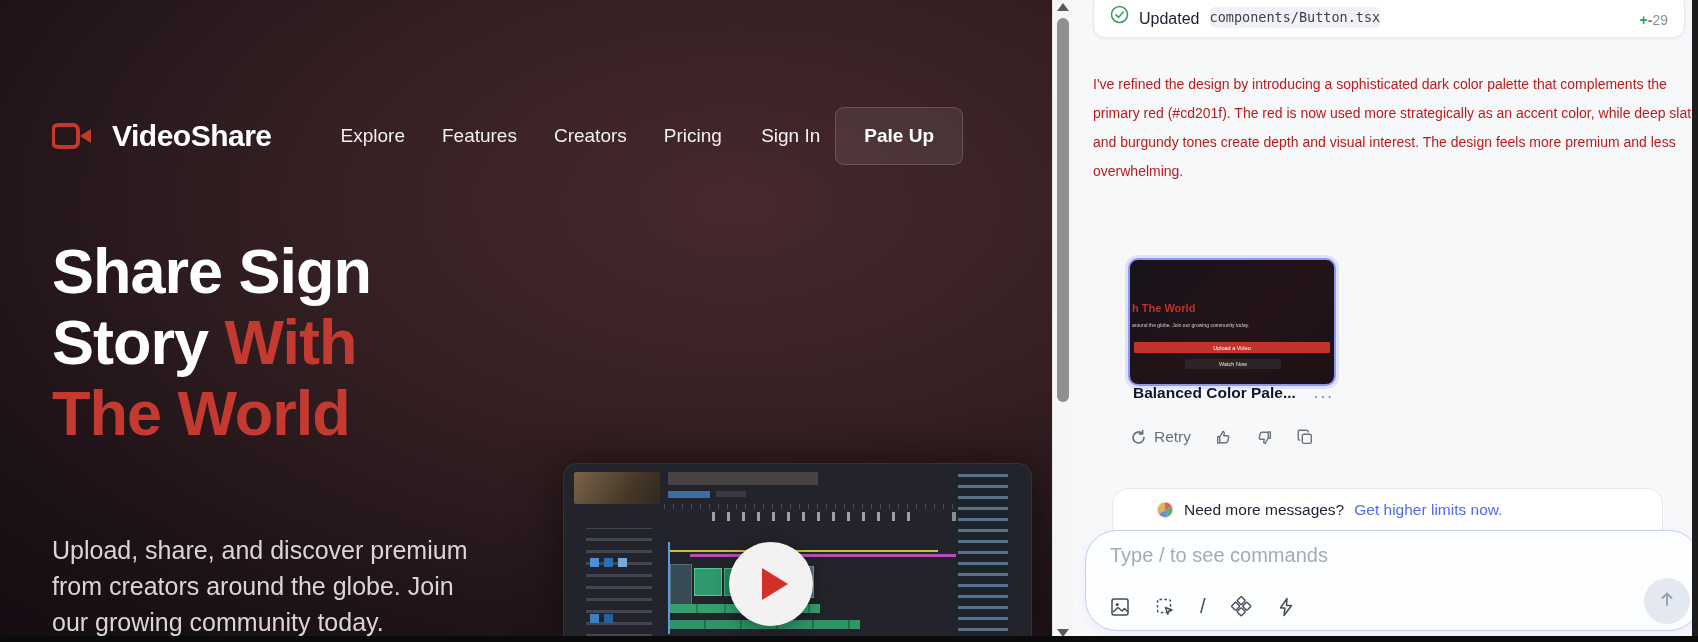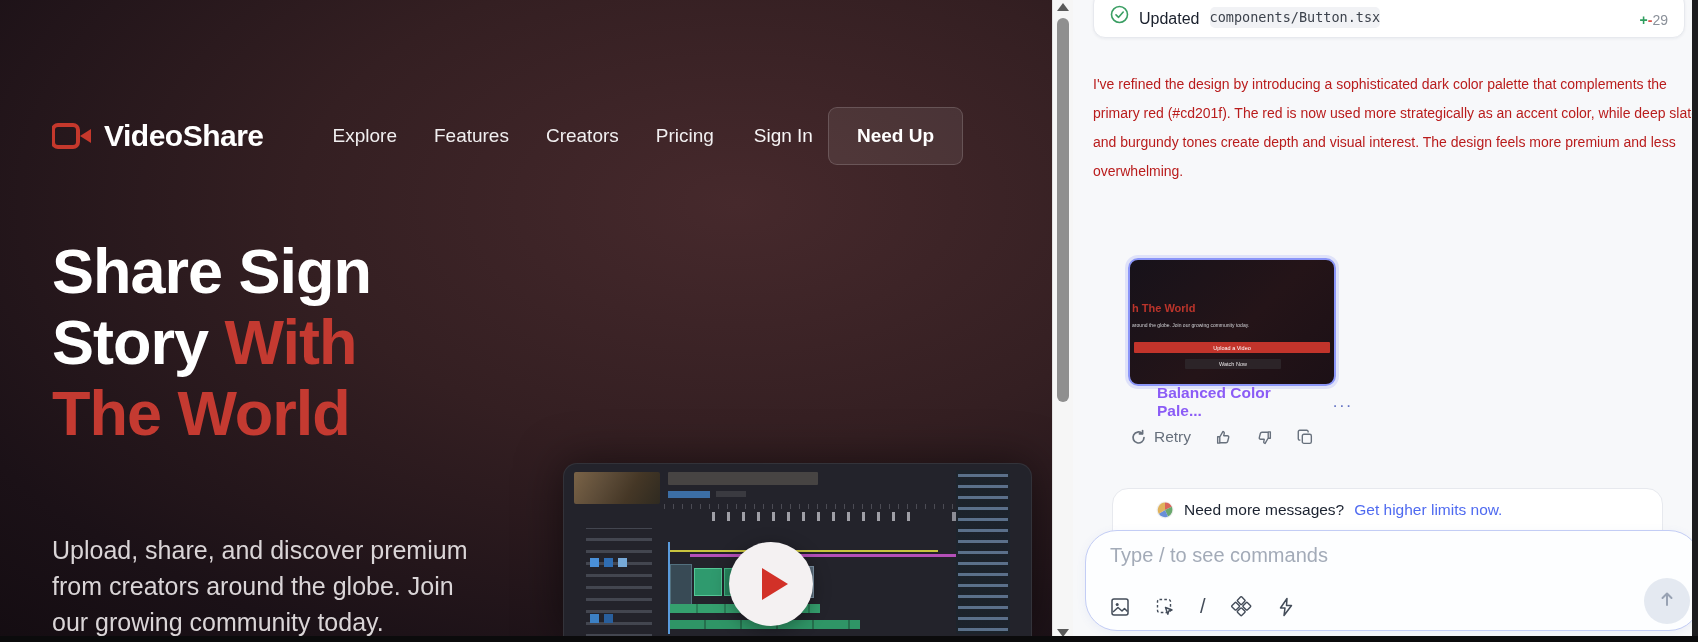--- a/index.html
+++ b/index.html
@@ -4,21 +4,21 @@
 <style>
   html,body{margin:0;padding:0;}
   body{width:1698px;height:642px;position:relative;overflow:hidden;background:#0a0a0a;
        font-family:"Liberation Sans", sans-serif;}
   .stage{position:absolute;inset:0;}
 
   
   .preview{position:absolute;left:0;top:0;width:1052px;height:636px;overflow:hidden;
     background:radial-gradient(1150px 640px at 70% 32%, #46292c 0%, #341f22 38%, #1b1117 76%, #120b10 100%);}
   .site-header{position:absolute;left:52px;right:89px;top:103px;height:66px;display:flex;align-items:center;}
-  .logo{display:flex;align-items:center;gap:12px;cursor:pointer;}
+  .logo{display:flex;align-items:center;gap:20px;cursor:pointer;}
   .logo svg{display:block;}
   .logo-text{color:#fff;font-size:30px;font-weight:800;letter-spacing:-.5px;}
   .nav{display:flex;gap:37px;margin-left:69px;}
   .nav a{color:#f1eff0;font-size:19px;text-decoration:none;}
   .spacer{flex:1;}
   .signin{color:#f7f5f6;font-size:19px;margin-right:15px;cursor:pointer;}
   .signup{background:rgba(255,255,255,.08);border:1px solid rgba(255,255,255,.16);color:#fff;
     font-size:19px;font-weight:700;padding:17px 28px;border-radius:9px;cursor:pointer;
     font-family:"Liberation Sans", sans-serif;}
   .hero{position:absolute;left:52px;top:236px;width:460px;color:#fff;font-size:63px;font-weight:800;
@@ -97,21 +97,21 @@
     border:2px solid #8b96f8;box-shadow:0 0 0 3px rgba(139,150,248,.22);overflow:hidden;cursor:pointer;
     background:linear-gradient(135deg,#17121a 0%,#241418 55%,#1c1016 100%);}
   .thumb-card *{position:absolute;}
   .tc-head{left:2px;top:42px;font-size:11px;font-weight:800;color:#bb342b;white-space:nowrap;}
   .tc-sub{left:2px;top:62px;width:200px;font-size:5px;color:#cfd0d4;white-space:nowrap;}
   .tc-btn1{left:4px;top:82px;width:196px;height:11px;background:#c2342b;border-radius:1px;
     display:flex;align-items:center;justify-content:center;font-size:5.5px;color:#fff;}
   .tc-btn2{left:55px;top:99px;width:96px;height:10px;background:#2c2428;border-radius:1px;
     display:flex;align-items:center;justify-content:center;font-size:5.5px;color:#e8e6e7;}
   .thumb-caption-row{position:absolute;left:60px;top:384px;width:220px;display:flex;align-items:center;}
-  .thumb-caption{font-size:15.5px;font-weight:700;color:#8b5cf6;margin-left:24px;}
+  .thumb-caption{font-size:15.5px;font-weight:700;color:#0f172a;}
   .more-dots{margin-left:18px;color:#6574c4;font-size:17px;letter-spacing:2px;cursor:pointer;line-height:10px;}
 
   .actions{position:absolute;left:57px;top:428px;display:flex;align-items:center;gap:24px;color:#67707c;}
   .action{display:flex;align-items:center;gap:7px;font-size:15.5px;cursor:pointer;color:#67707c;}
   .action svg{display:block;}
 
   .banner{position:absolute;left:39px;top:488px;width:551px;height:60px;background:#fff;
     border:1px solid #e7e9ee;border-radius:16px;display:flex;align-items:flex-start;
     padding:12px 0 0 43px;box-sizing:border-box;gap:10px;}
   .banner-text{font-size:15.5px;color:#1b2230;}
@@ -149,21 +149,21 @@
         <span class="logo-text">VideoShare</span>
       </div>
       <nav class="nav">
         <a href="#">Explore</a>
         <a href="#">Features</a>
         <a href="#">Creators</a>
         <a href="#">Pricing</a>
       </nav>
       <div class="spacer"></div>
       <span class="signin">Sign In</span>
-      <button class="signup">Need Up</button>
+      <button class="signup">Pale Up</button>
     </header>
 
     <div class="hero">
       <div>Share Sign</div>
       <div><span>Story </span><span class="red">With</span></div>
       <div class="red">The World</div>
     </div>
 
     <p class="hero-sub">Upload, share, and discover premium from creators around the globe. Join our growing community today.</p>
 

